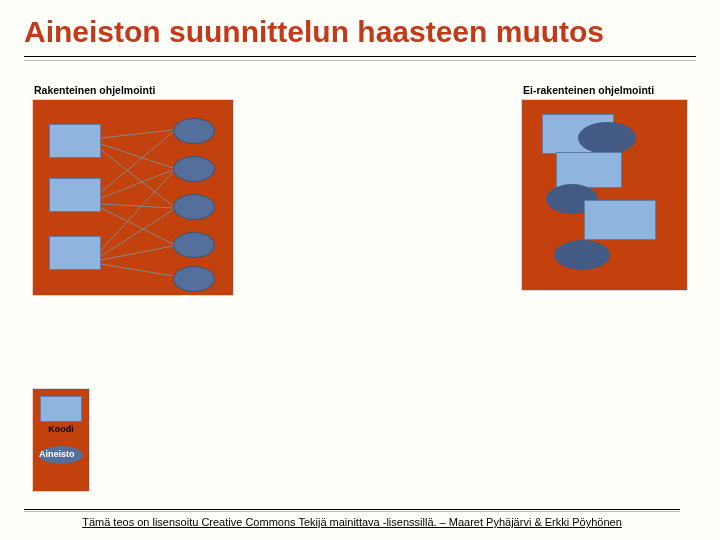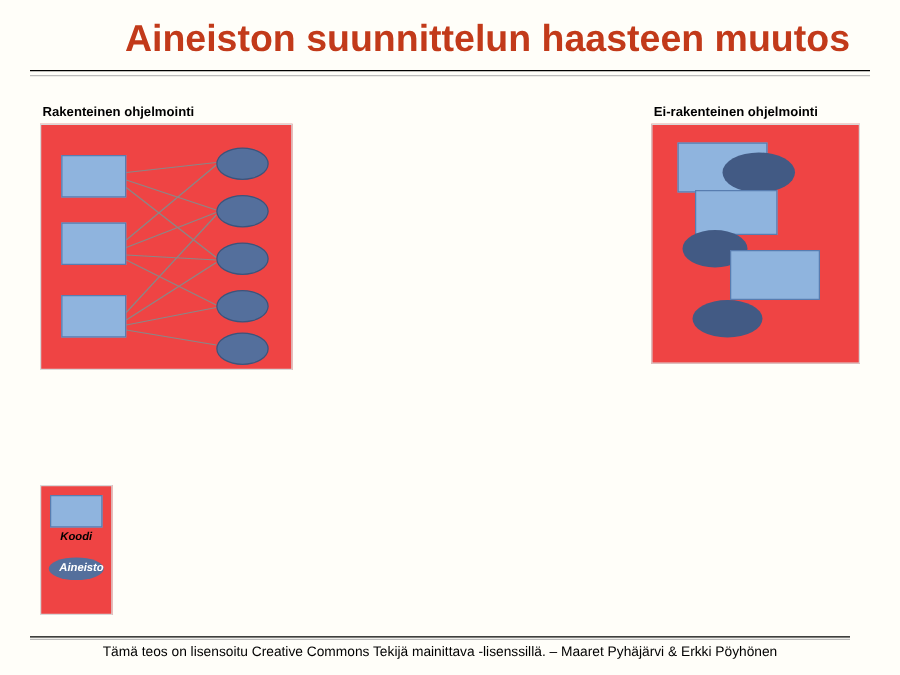--- a/index.html
+++ b/index.html
@@ -6,25 +6,25 @@
     margin: 0;
     padding: 0;
     width: 720px;
     height: 540px;
     background: #fffef9;
     font-family: Arial, sans-serif;
     position: relative;
     overflow: hidden;
   }
   .title {
-    text-align: right;
+    text-align: left;
     font-size: 30px;
     font-weight: bold;
     color: #c23a1a;
-    padding: 14px 40px 6px 40px;
+    padding: 14px 40px 6px 24px;
     line-height: 1.2;
   }
   .hr-outer {
     height: 8px;
     margin: 0 24px 12px 24px;
     position: relative;
   }
   .hr-outer .l1 { position: absolute; top: 0; left: 0; right: 0; height: 1px; background: #000; }
   .hr-outer .l2 { position: absolute; top: 4px; left: 0; right: 0; height: 1px; background: #bbb; }
   .row {
@@ -37,22 +37,21 @@
     position: relative;
   }
   .panel-title {
     font-size: 10.5px;
     font-weight: bold;
     margin: 0 0 3px 2px;
     color: #000;
   }
   .box {
     border: 1px solid #d8d8d8;
-    background: #ef4444;
-    font-style: italic;
+    background: #c2410c;
   }
   
   .p1 .box { width: 165px; height: 190px; position: relative; }
   .rect { position: absolute; background: #8fb4de; border: 1px solid #587db0; }
   .ell  { position: absolute; background: #425a84; border-radius: 50%; }
   
   .p2 .box { width: 200px; height: 195px; position: relative; }
   .srect { position: absolute; background: #8fb4de; border: 1px solid #587db0; width: 50px; height: 32px; }
   .sell  { position: absolute; background: #546f9c; border-radius: 50%; width: 40px; height: 24px; border:1px solid #3b547c;}
   .line  { stroke: #888; stroke-width: 1; }
@@ -62,24 +61,24 @@
   .oo   { position: absolute; background: #546f9c; border-radius:50%; width: 34px; height: 20px; border:1px solid #3b547c;}
   
   .legend {
     position: absolute;
     left: 32px;
     top: 388px;
   }
   .legend .box { width: 56px; height: 98px; position: relative; padding:4px 0 0 0;}
   .lrect { margin: 3px auto 2px auto; background:#8fb4de; border:1px solid #587db0; width:40px; height:24px;}
   .ltxt  { text-align:center; font-size:9px; font-weight:bold; margin-bottom:6px;}
-  .ltxt2 { text-align:right; font-size:9px; font-weight:bold; color:#fff; background:#546f9c; border-radius:50%; width:44px; height:18px; line-height:17px; margin:12px auto; font-family: Arial;}
+  .ltxt2 { text-align:left; font-size:9px; font-weight:bold; color:#fff; background:#546f9c; border-radius:50%; width:44px; height:18px; line-height:17px; margin:12px auto; font-family: Arial;}
   .footer-wrap {
     position: absolute;
-    left: 24px; right: 40px; bottom: 12px;
+    left: 24px; right: 40px; bottom: 12px; text-decoration: underline;
   }
   .footer-line { height:1px; background:#000; margin-bottom:1px;}
   .footer-line2 { height:1px; background:#bbb; margin-bottom:4px;}
   .footer {
     font-size: 11px;
     text-align: center;
     color: #000;
   }
 </style>
 </head>

